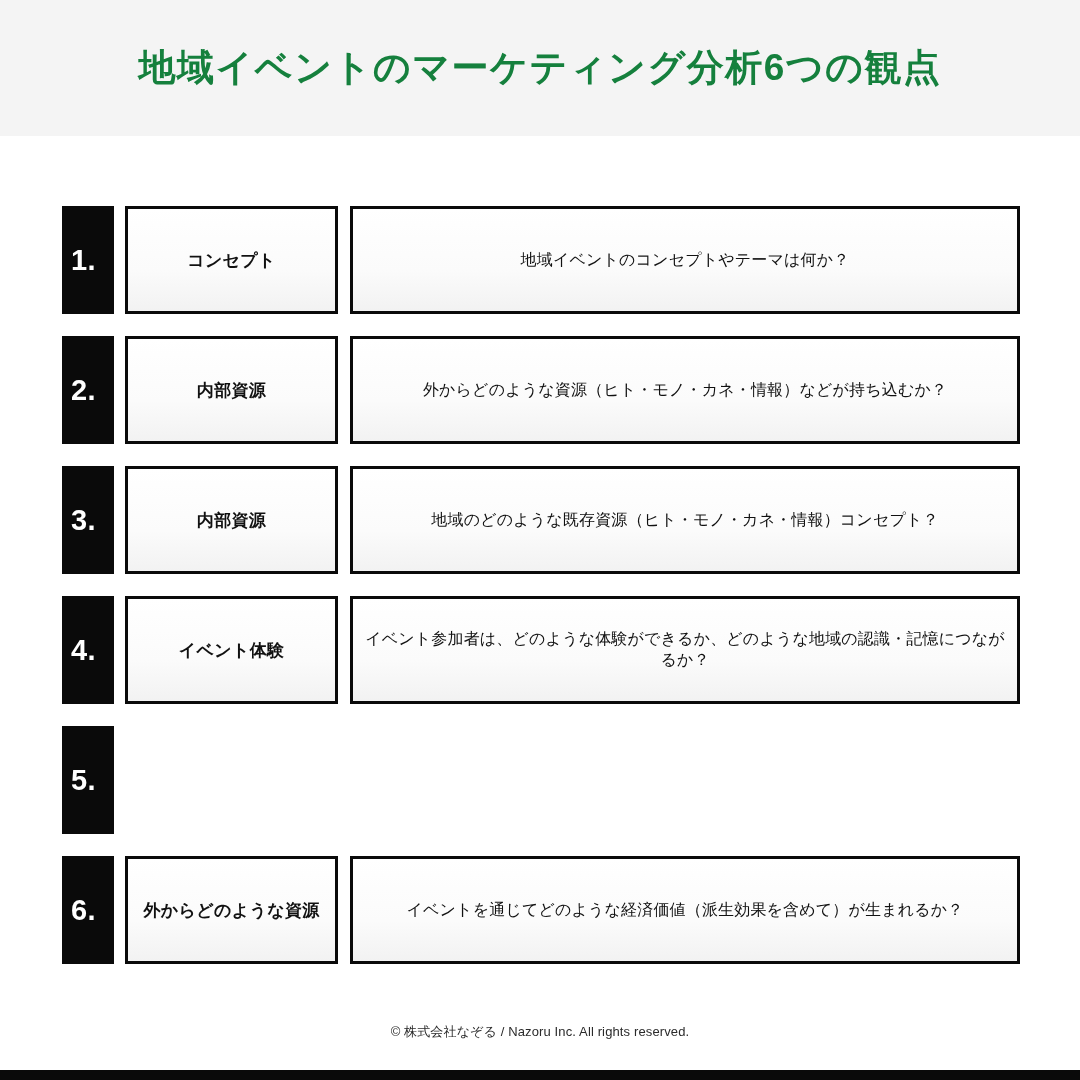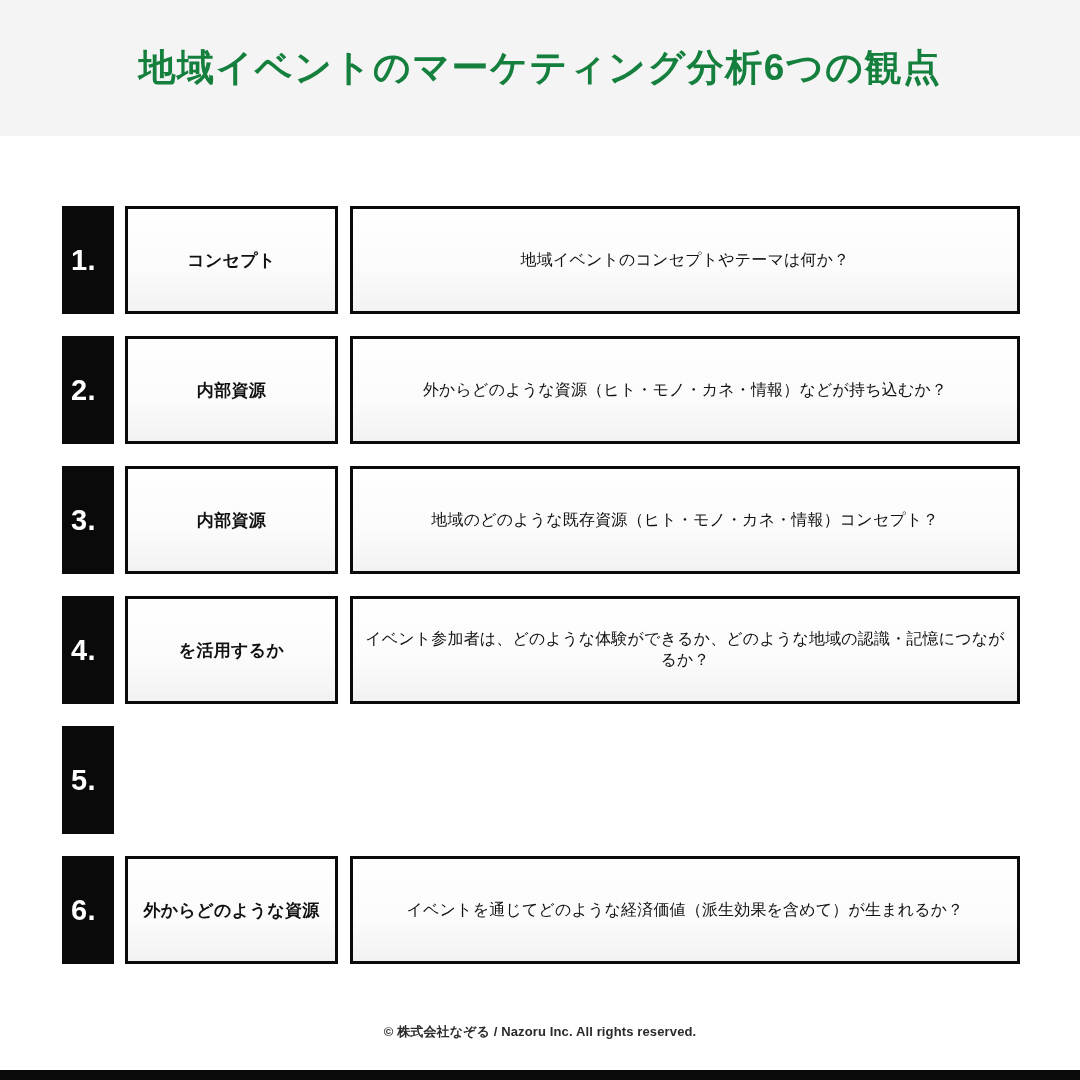--- a/index.html
+++ b/index.html
@@ -110,21 +110,20 @@
     display: flex;
     align-items: flex-start;
     justify-content: center;
     padding-top: 18px;
     box-sizing: border-box;
   }
   .footer-text {
     font-size: 13px;
     color: #2a2a2a;
     letter-spacing: 0.01em;
-    font-weight: bold;
   }
   .bottom-bar {
     position: absolute;
     bottom: 0;
     left: 0;
     width: 1080px;
     height: 10px;
     background: #0a0a0a;
   }
 </style>
@@ -150,21 +149,21 @@
   </div>
 
   <div class="row">
     <div class="num-box">3.</div>
     <div class="label-box">内部資源</div>
     <div class="desc-box">地域のどのような既存資源（ヒト・モノ・カネ・情報）コンセプト？</div>
   </div>
 
   <div class="row">
     <div class="num-box">4.</div>
-    <div class="label-box">を活用するか</div>
+    <div class="label-box">イベント体験</div>
     <div class="desc-box">イベント参加者は、どのような体験ができるか、どのような地域の認識・記憶につながるか？</div>
   </div>
 
   <div class="row">
     <div class="num-box">5.</div>
   </div>
 
   <div class="row">
     <div class="num-box">6.</div>
     <div class="label-box">外からどのような資源</div>

